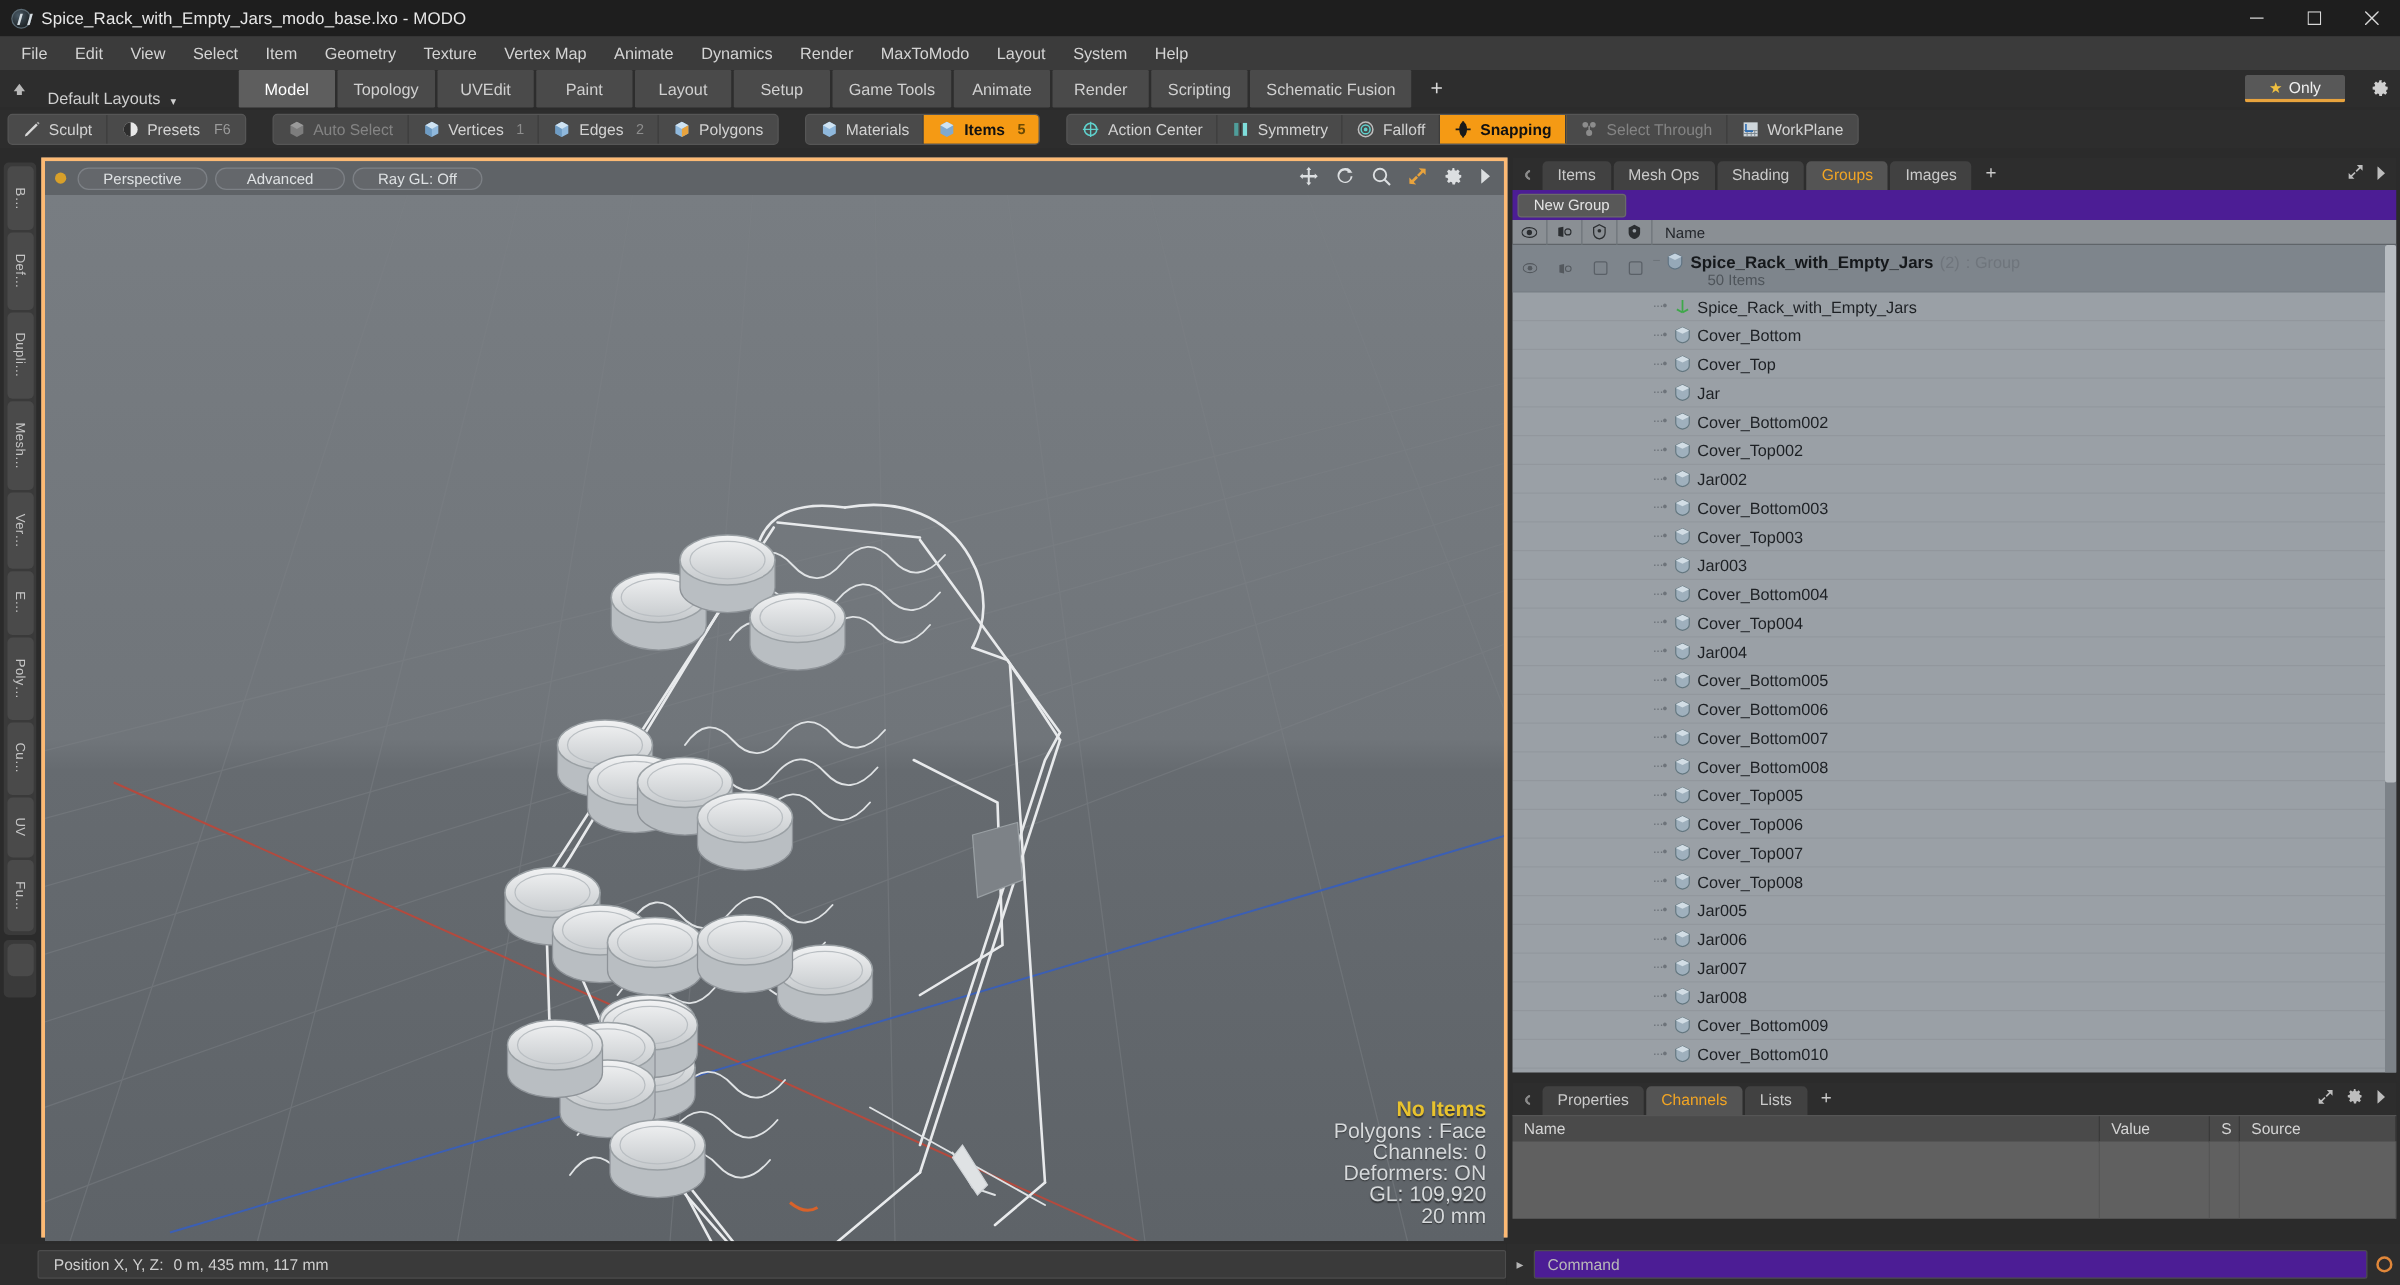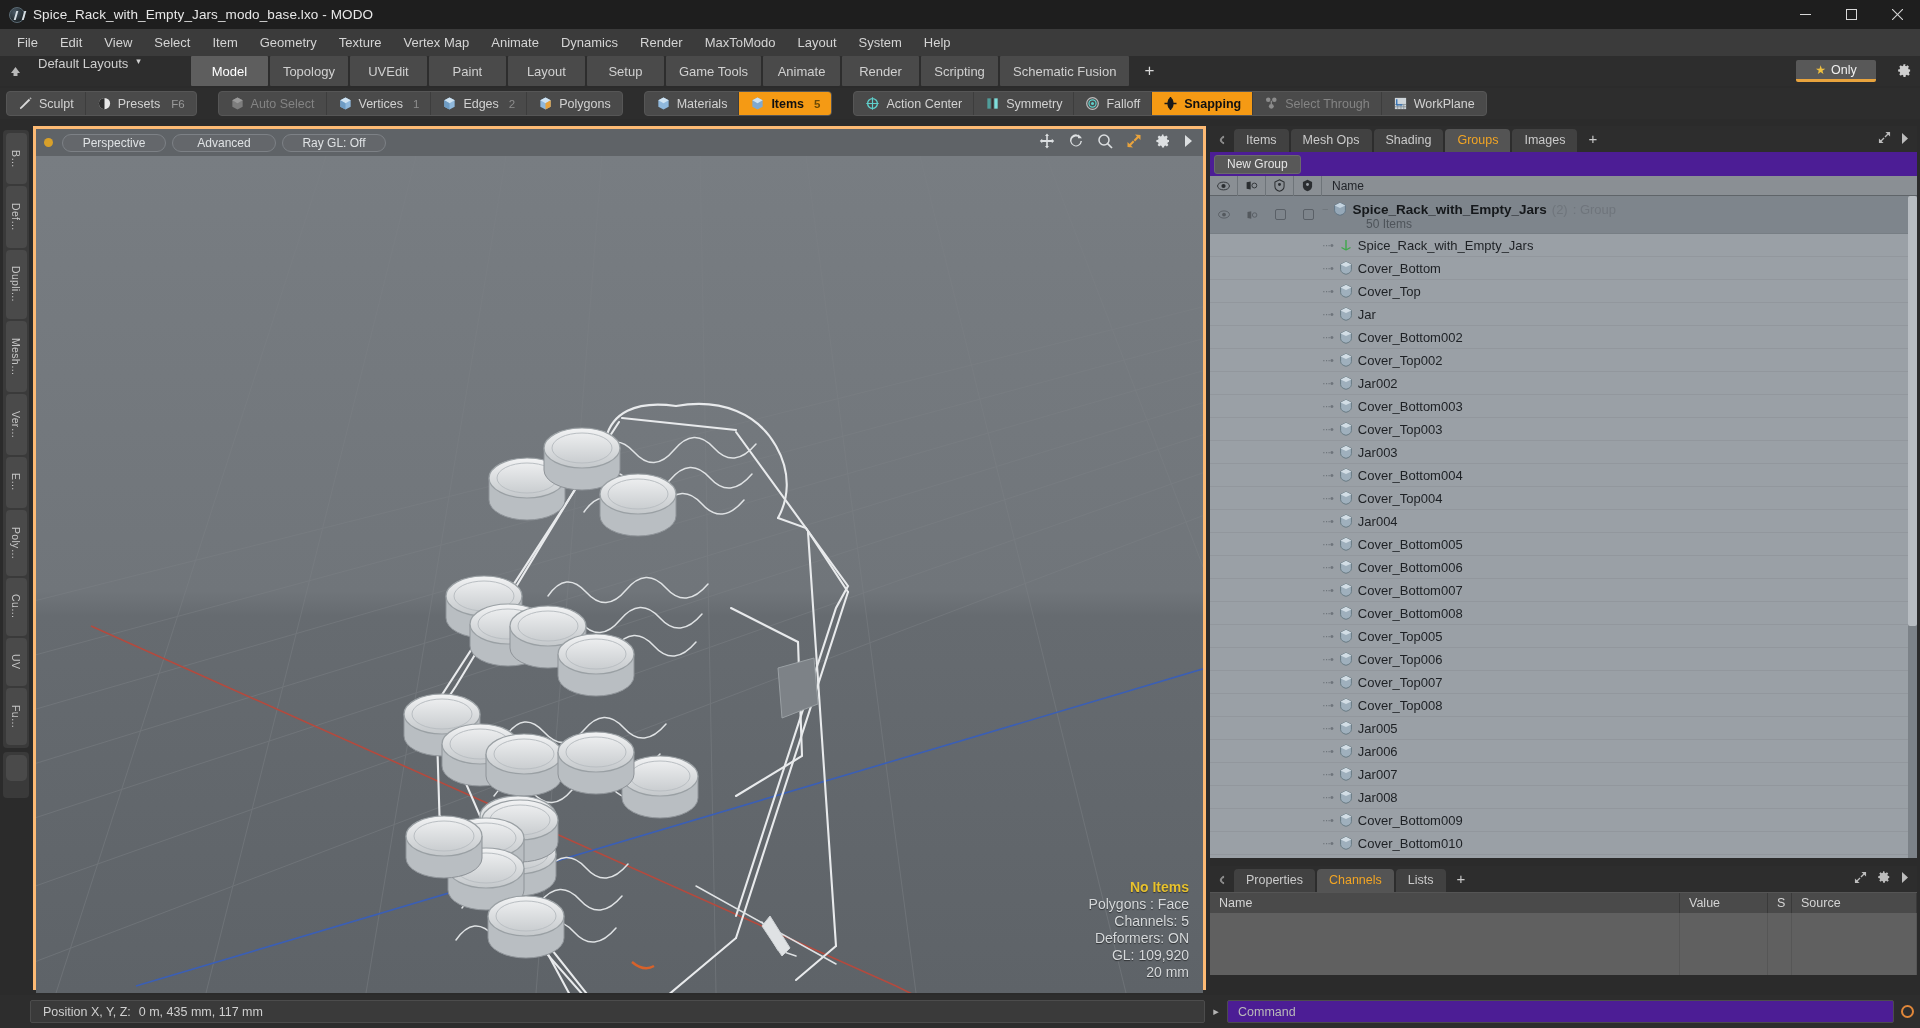--- a/index.html
+++ b/index.html
@@ -41,21 +41,21 @@
     position:absolute; top:29px; left:0; width:1920px; height:27px;
     background:#3b3b3b; display:flex; align-items:center; padding-left:6px;
   }
   .menu-item {
     padding:4px 11px; font-size:13px; color:#d4d4d4; line-height:16px;
   }
 
   
   .layoutbar {
     position:absolute; top:56px; left:0; width:1920px; height:30px;
-    background:#2d2d2d; display:flex; align-items:flex-start;
+    background:#2d2d2d; display:flex; align-items:flex-end;
   }
   .lb-up {
     width:30px; height:30px; display:flex; align-items:center; justify-content:center;
     color:#b8b8b8;
   }
   .lb-label {
     font-size:13px; color:#cfcfcf; padding:0 6px 0 8px;
   }
   .lb-caret { font-size:9px; color:#cfcfcf; margin-left:2px; }
   .layout-tabs { display:flex; margin-left:50px; height:30px; align-items:stretch; }
@@ -132,21 +132,21 @@
     border:1px solid #7d8186; color:#dfe2e4; font-size:12px;
     display:flex; align-items:center; justify-content:center; margin-right:6px;
     background:rgba(255,255,255,0.03);
   }
   .vp-icons { margin-left:auto; display:flex; align-items:center; gap:13px; padding-right:10px; color:#d8dadc; }
 
   .vp-canvas { position:absolute; left:0; top:27px; width:100%; height:837px; overflow:hidden; }
 
   .vp-stats {
     position:absolute; right:14px; bottom:12px; text-align:right;
-    font-size:14px; color:#d6d9db; line-height:17px; text-shadow:0 1px 1px rgba(0,0,0,.5);
+    font-size:17px; color:#d6d9db; line-height:17px; text-shadow:0 1px 1px rgba(0,0,0,.5);
   }
   .vp-stats .noitems { color:#e8c22e; font-weight:bold; }
 
   
   .rpanel { position:absolute; left:1210px; top:126px; width:707px; height:736px; }
   .tabstrip {
     height:26px; background:#2d2d2d; display:flex; align-items:flex-end; padding-left:8px;
     position:relative;
   }
   .tdot { width:8px; height:8px; border-radius:50%; border:2px solid #8a8a8a;
@@ -693,21 +693,21 @@
           <line x1="4" y1="-30" x2="44" y2="-10" stroke="#c0392b" stroke-width="2"></line>
           <text x="-2" y="-76" fill="#3fa84a" font-size="11" font-family="Liberation Sans, sans-serif">Y</text>
           <text x="-36" y="-10" fill="#3e63c4" font-size="11" font-family="Liberation Sans, sans-serif">Z</text>
           <text x="46" y="-6" fill="#c0392b" font-size="11" font-family="Liberation Sans, sans-serif">X</text>
         </g>
       </svg>
 
       <div class="vp-stats">
         <div class="noitems">No Items</div>
         <div>Polygons : Face</div>
-        <div>Channels: 5</div>
+        <div>Channels: 0</div>
         <div>Deformers: ON</div>
         <div>GL: 109,920</div>
         <div>20 mm</div>
       </div>
     </div>
   </div>
 
   <div class="rpanel">
 
     <div class="tabstrip">

